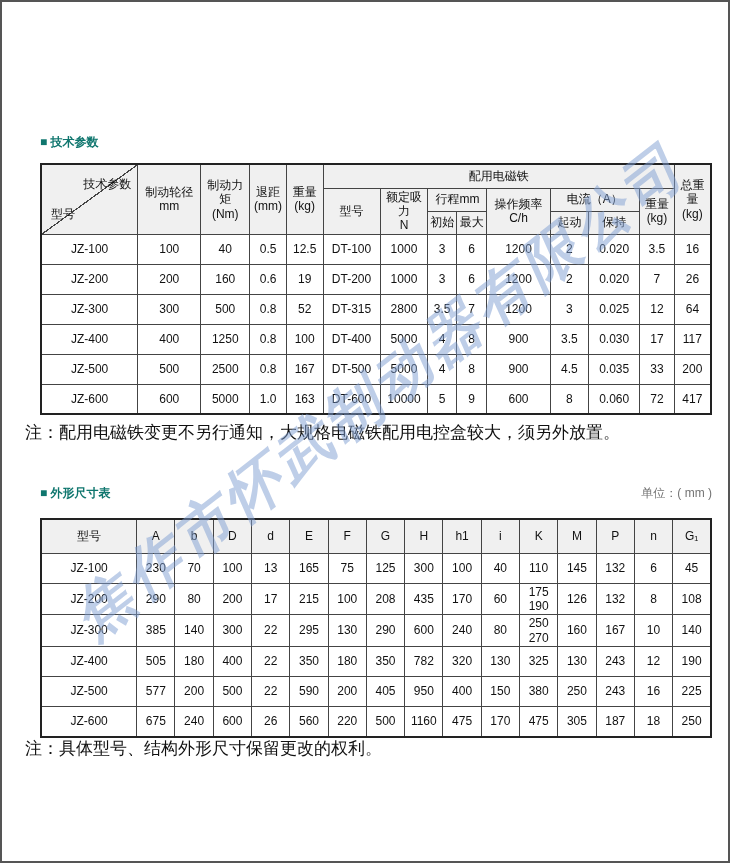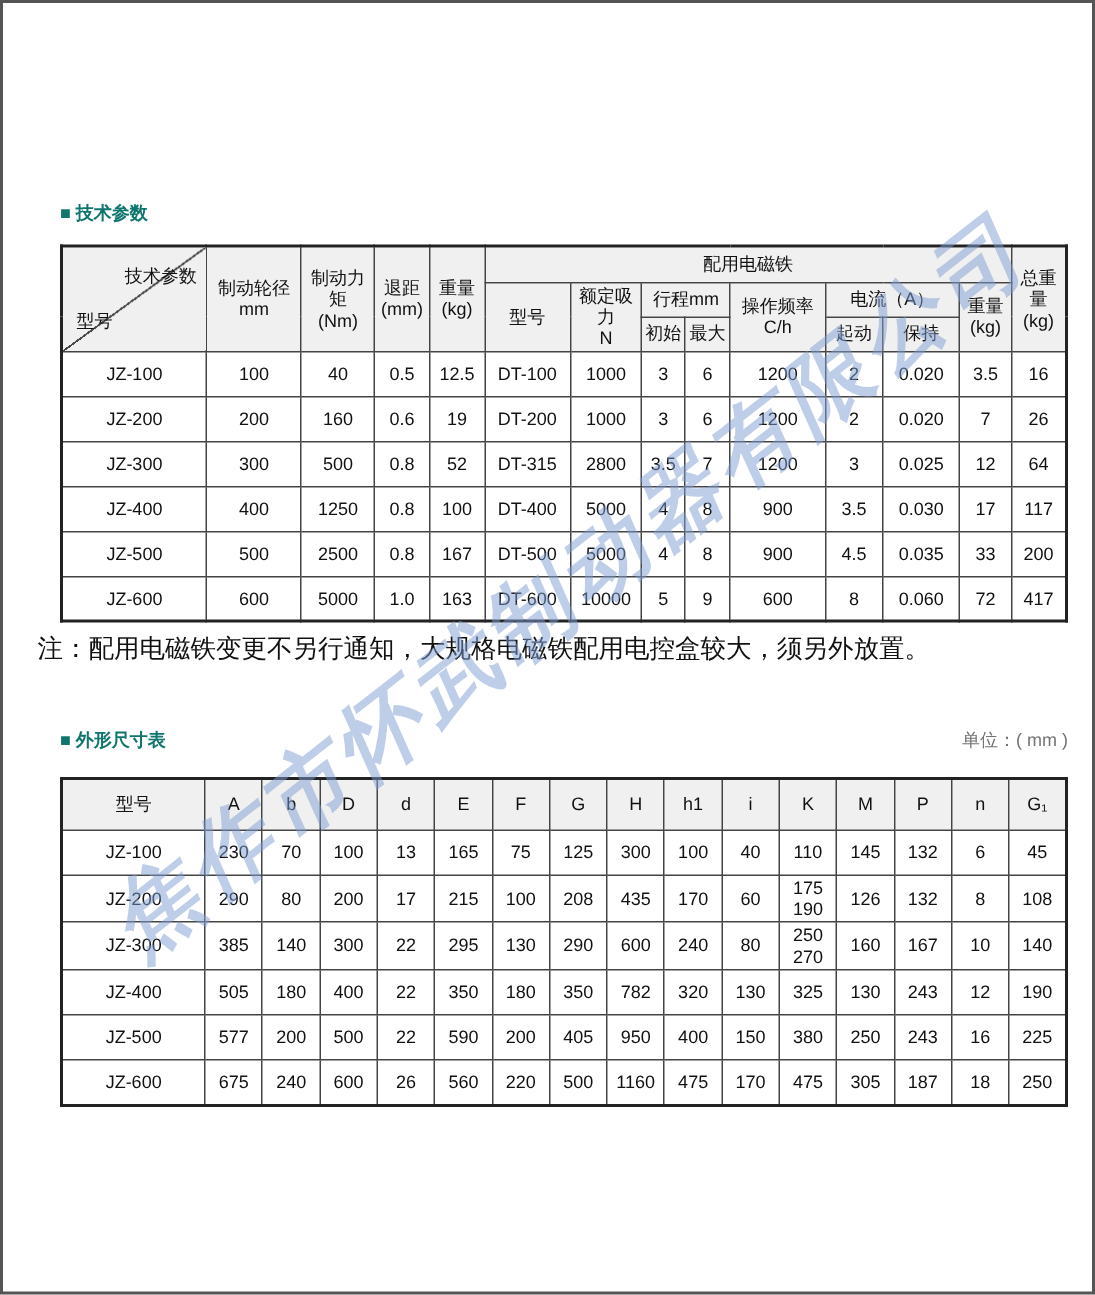--- a/index.html
+++ b/index.html
@@ -393,16 +393,17 @@
           <td>170</td>
           <td>475</td>
           <td>305</td>
           <td>187</td>
           <td>18</td>
           <td>250</td>
         </tr>
       </tbody>
   </table>
 
+  <div class="note note2">注：具体型号、结构外形尺寸保留更改的权利。</div>
 
   <div class="watermark">焦作市怀武制动器有限公司</div>
 
 </div>
 
 </body></html>

